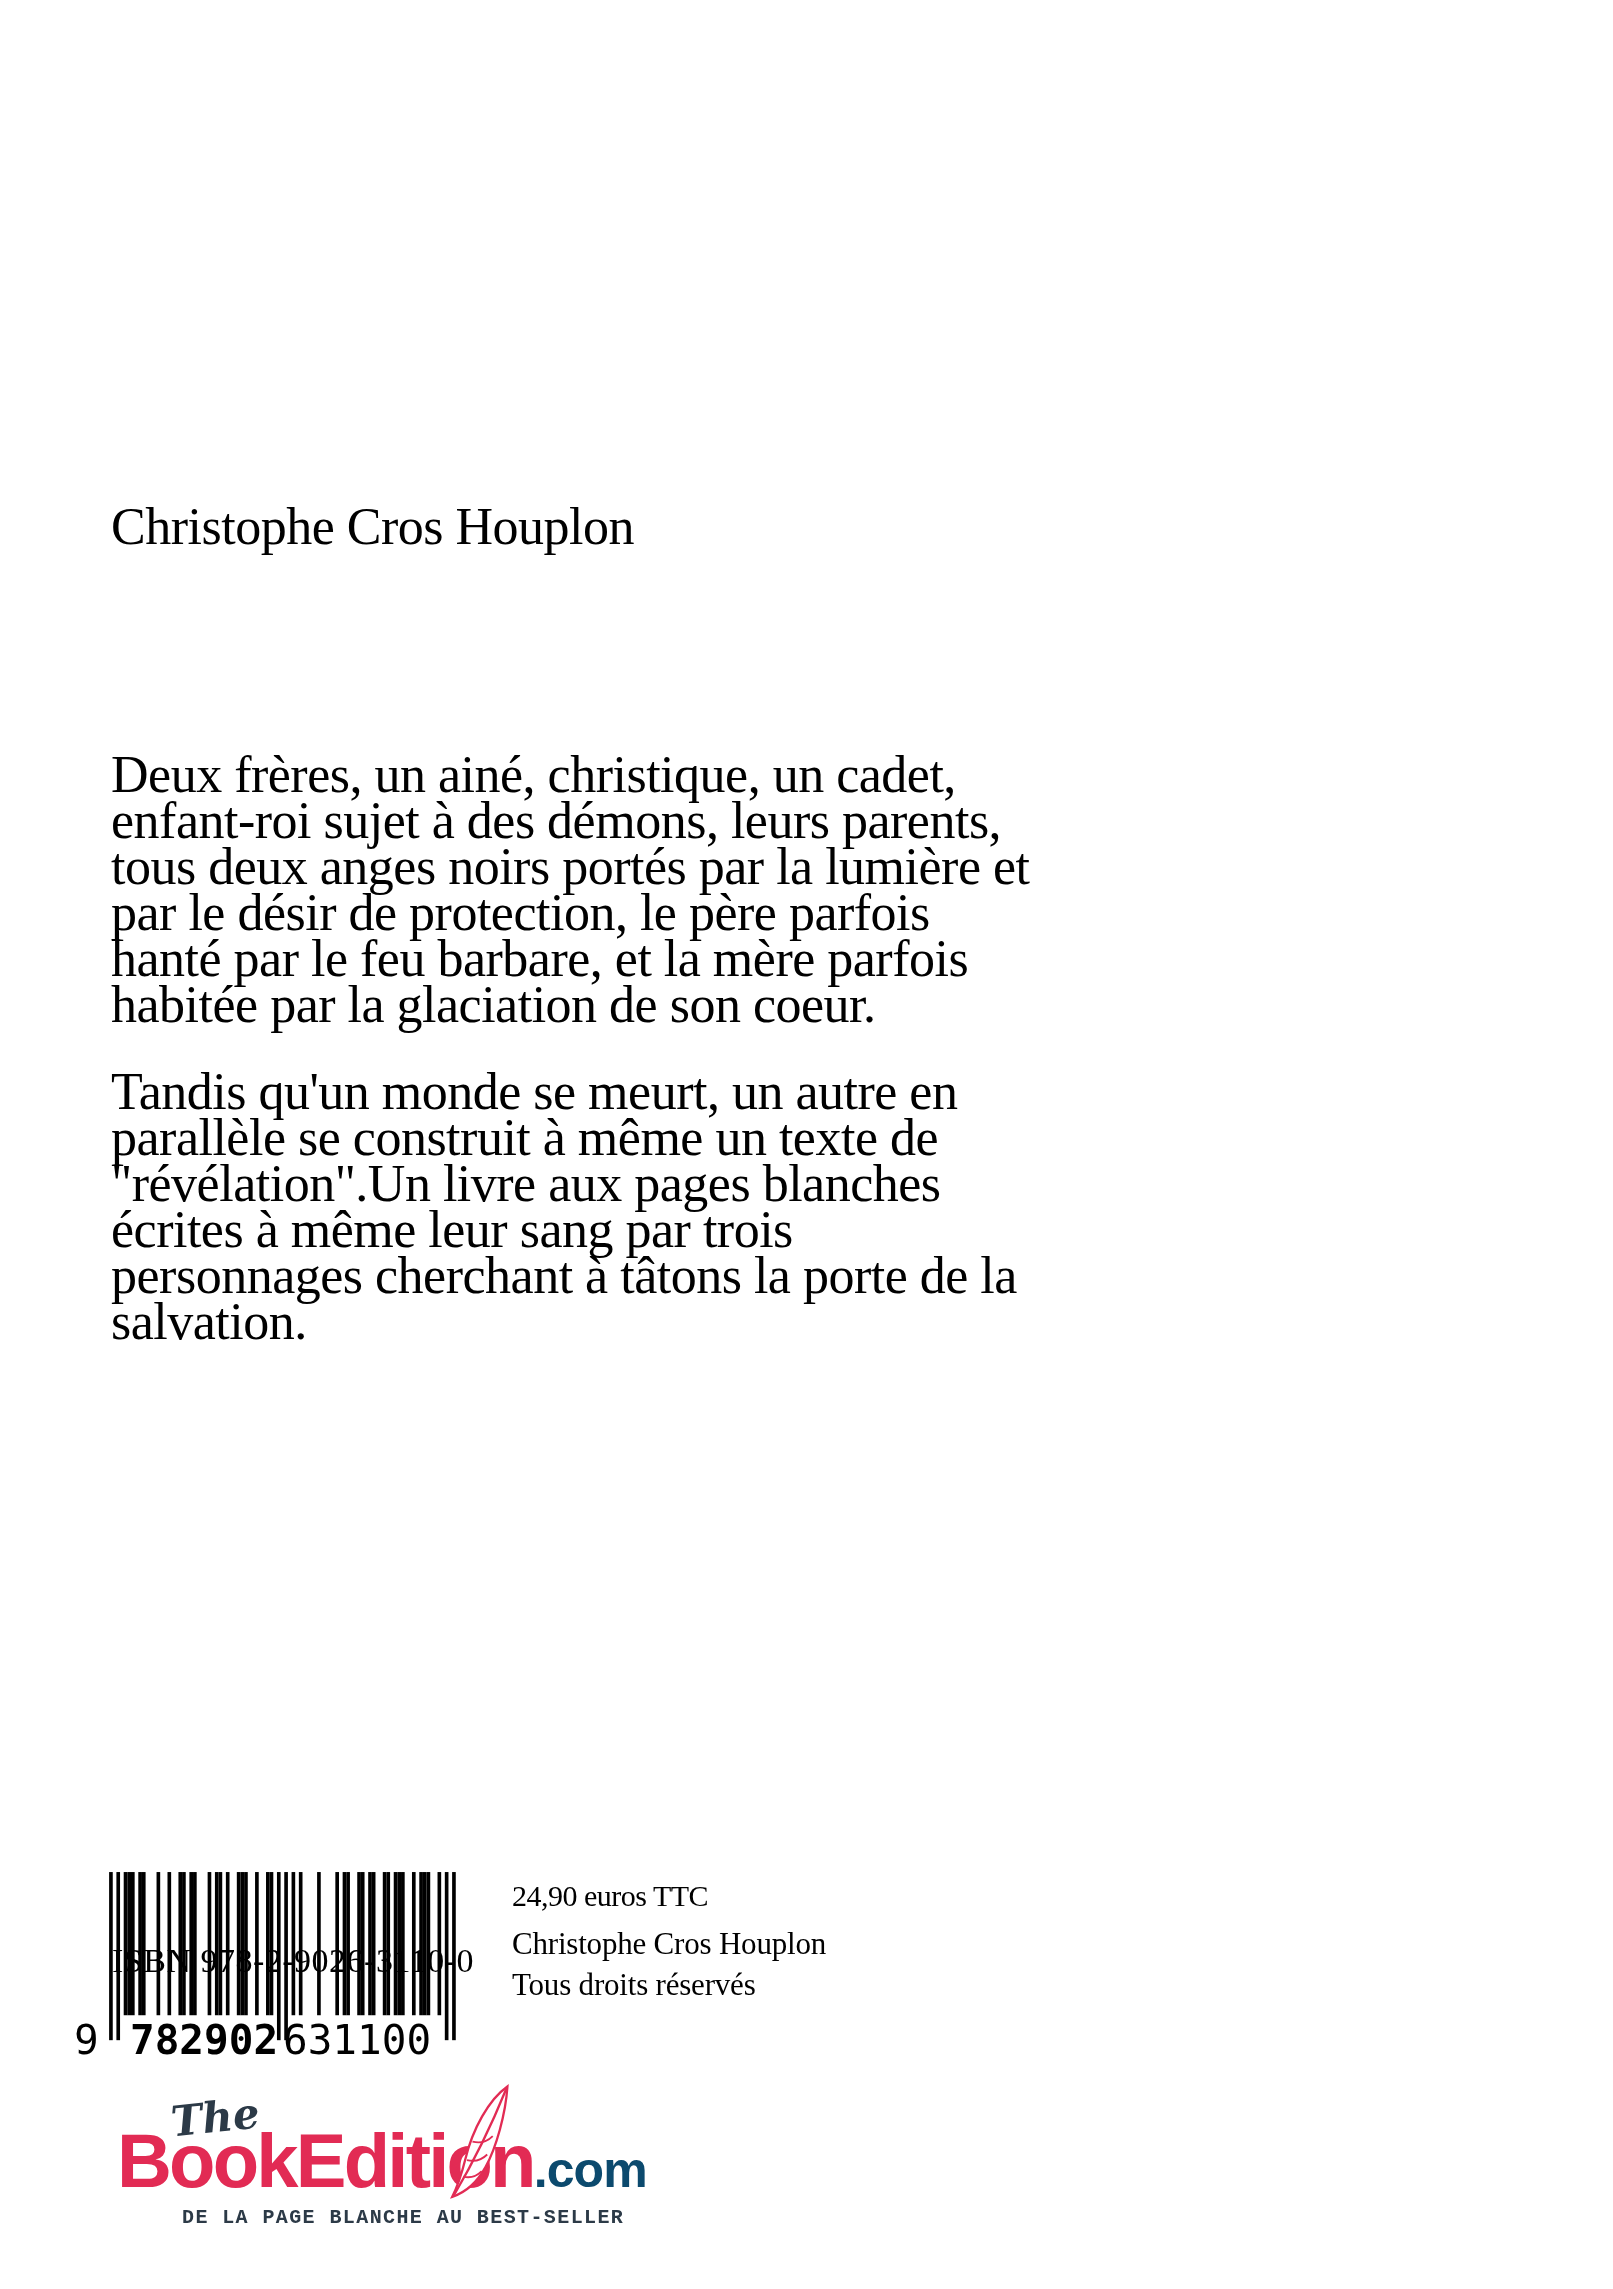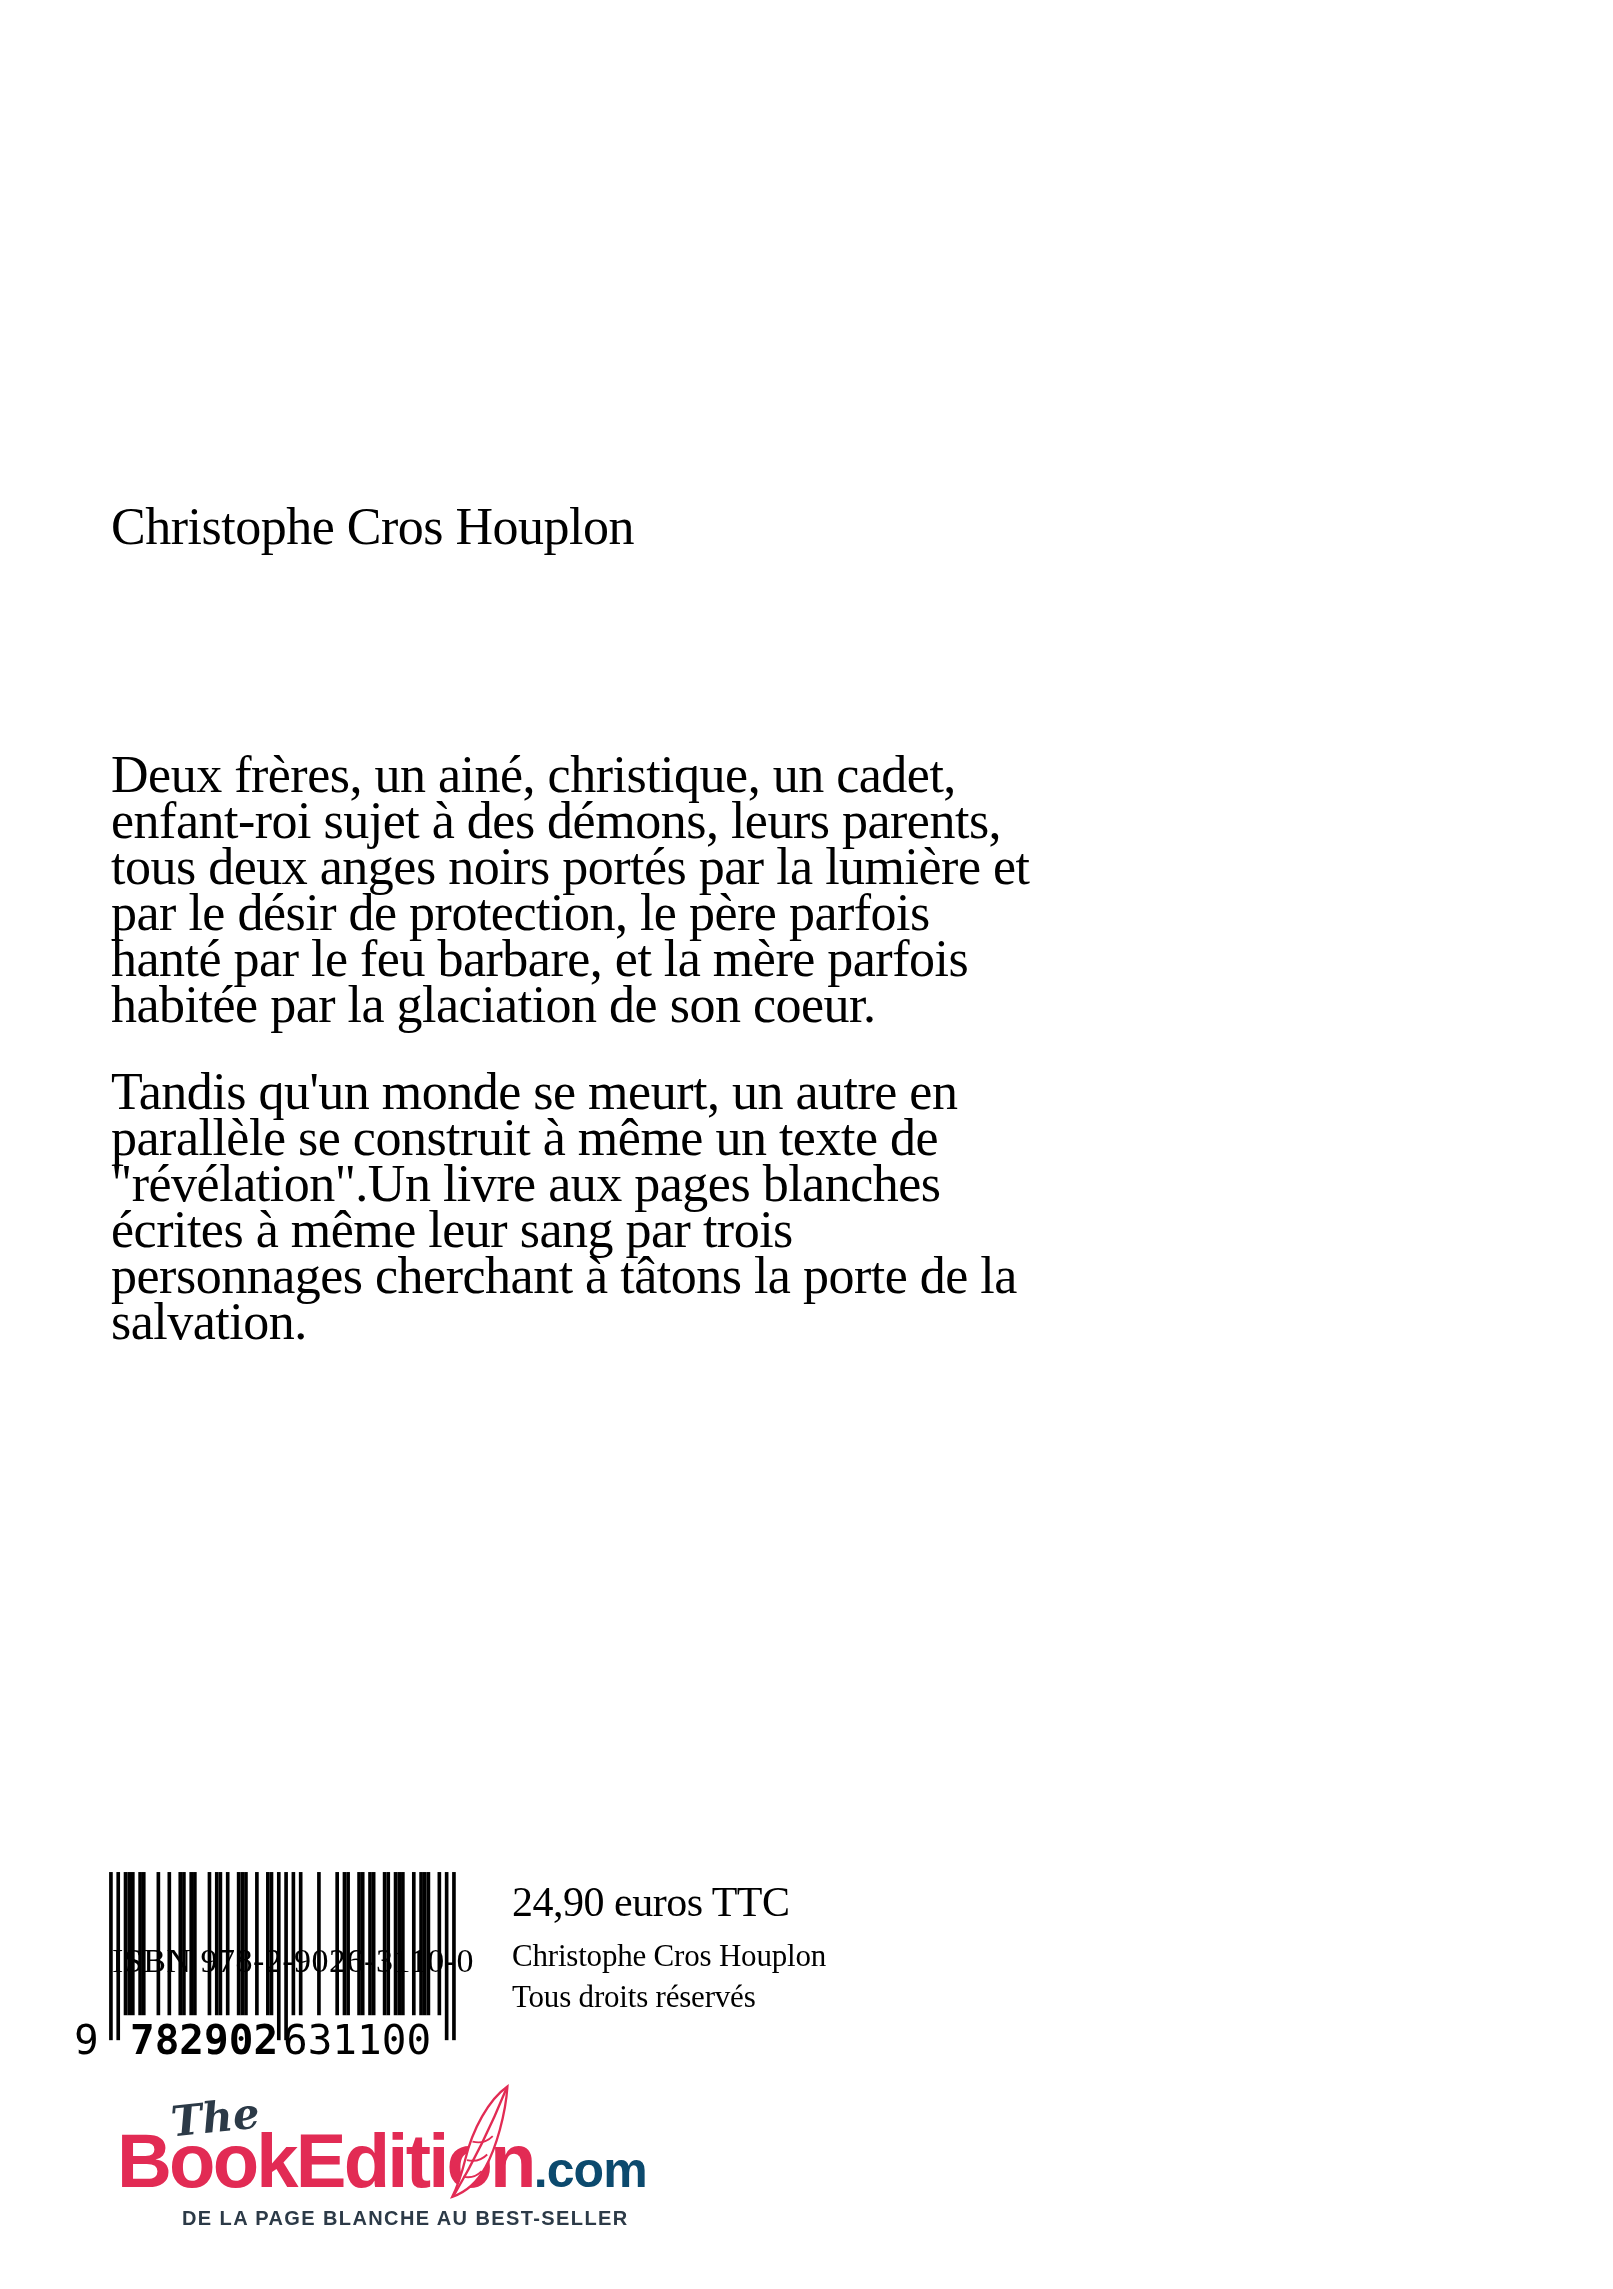--- a/index.html
+++ b/index.html
@@ -51,21 +51,21 @@
     font-family:"DejaVu Sans Mono", monospace;
     font-size:41px;line-height:1;color:#000;
   }
   .bc-lead{left:0;}
   .bc-left{left:56px;font-weight:bold;}
   .bc-right{left:209px;}
 
   
   .print-info{left:512px;top:1881px;}
   .price{
-    font-size:42px;line-height:1;
+    font-size:30px;line-height:1;
     letter-spacing:-0.5px;
   }
   .info-lines{
     margin-top:12px;
     font-size:31px;line-height:41px;
     letter-spacing:-0.2px;
   }
 
   
   .logo{left:117px;top:2095px;width:609px;height:166px;}
@@ -92,21 +92,21 @@
     color:#0c4a6e;
   }
   .o-wrap{position:relative;display:inline-block;}
   .feather-svg{
     position:absolute;left:-14.8px;top:-48px;
     width:92px;height:148px;
     overflow:visible;
   }
   .logo-tagline{
     position:absolute;left:65px;top:113px;
-    font-family:Liberation Sans, sans-serif;
+    font-family:Liberation Mono, monospace;
     font-weight:bold;
     font-size:20px;line-height:1;
     letter-spacing:1.4px;
     color:#2C3A47;
     white-space:nowrap;
     text-align:right;
   }
 </style>
 </head>
 <body>

